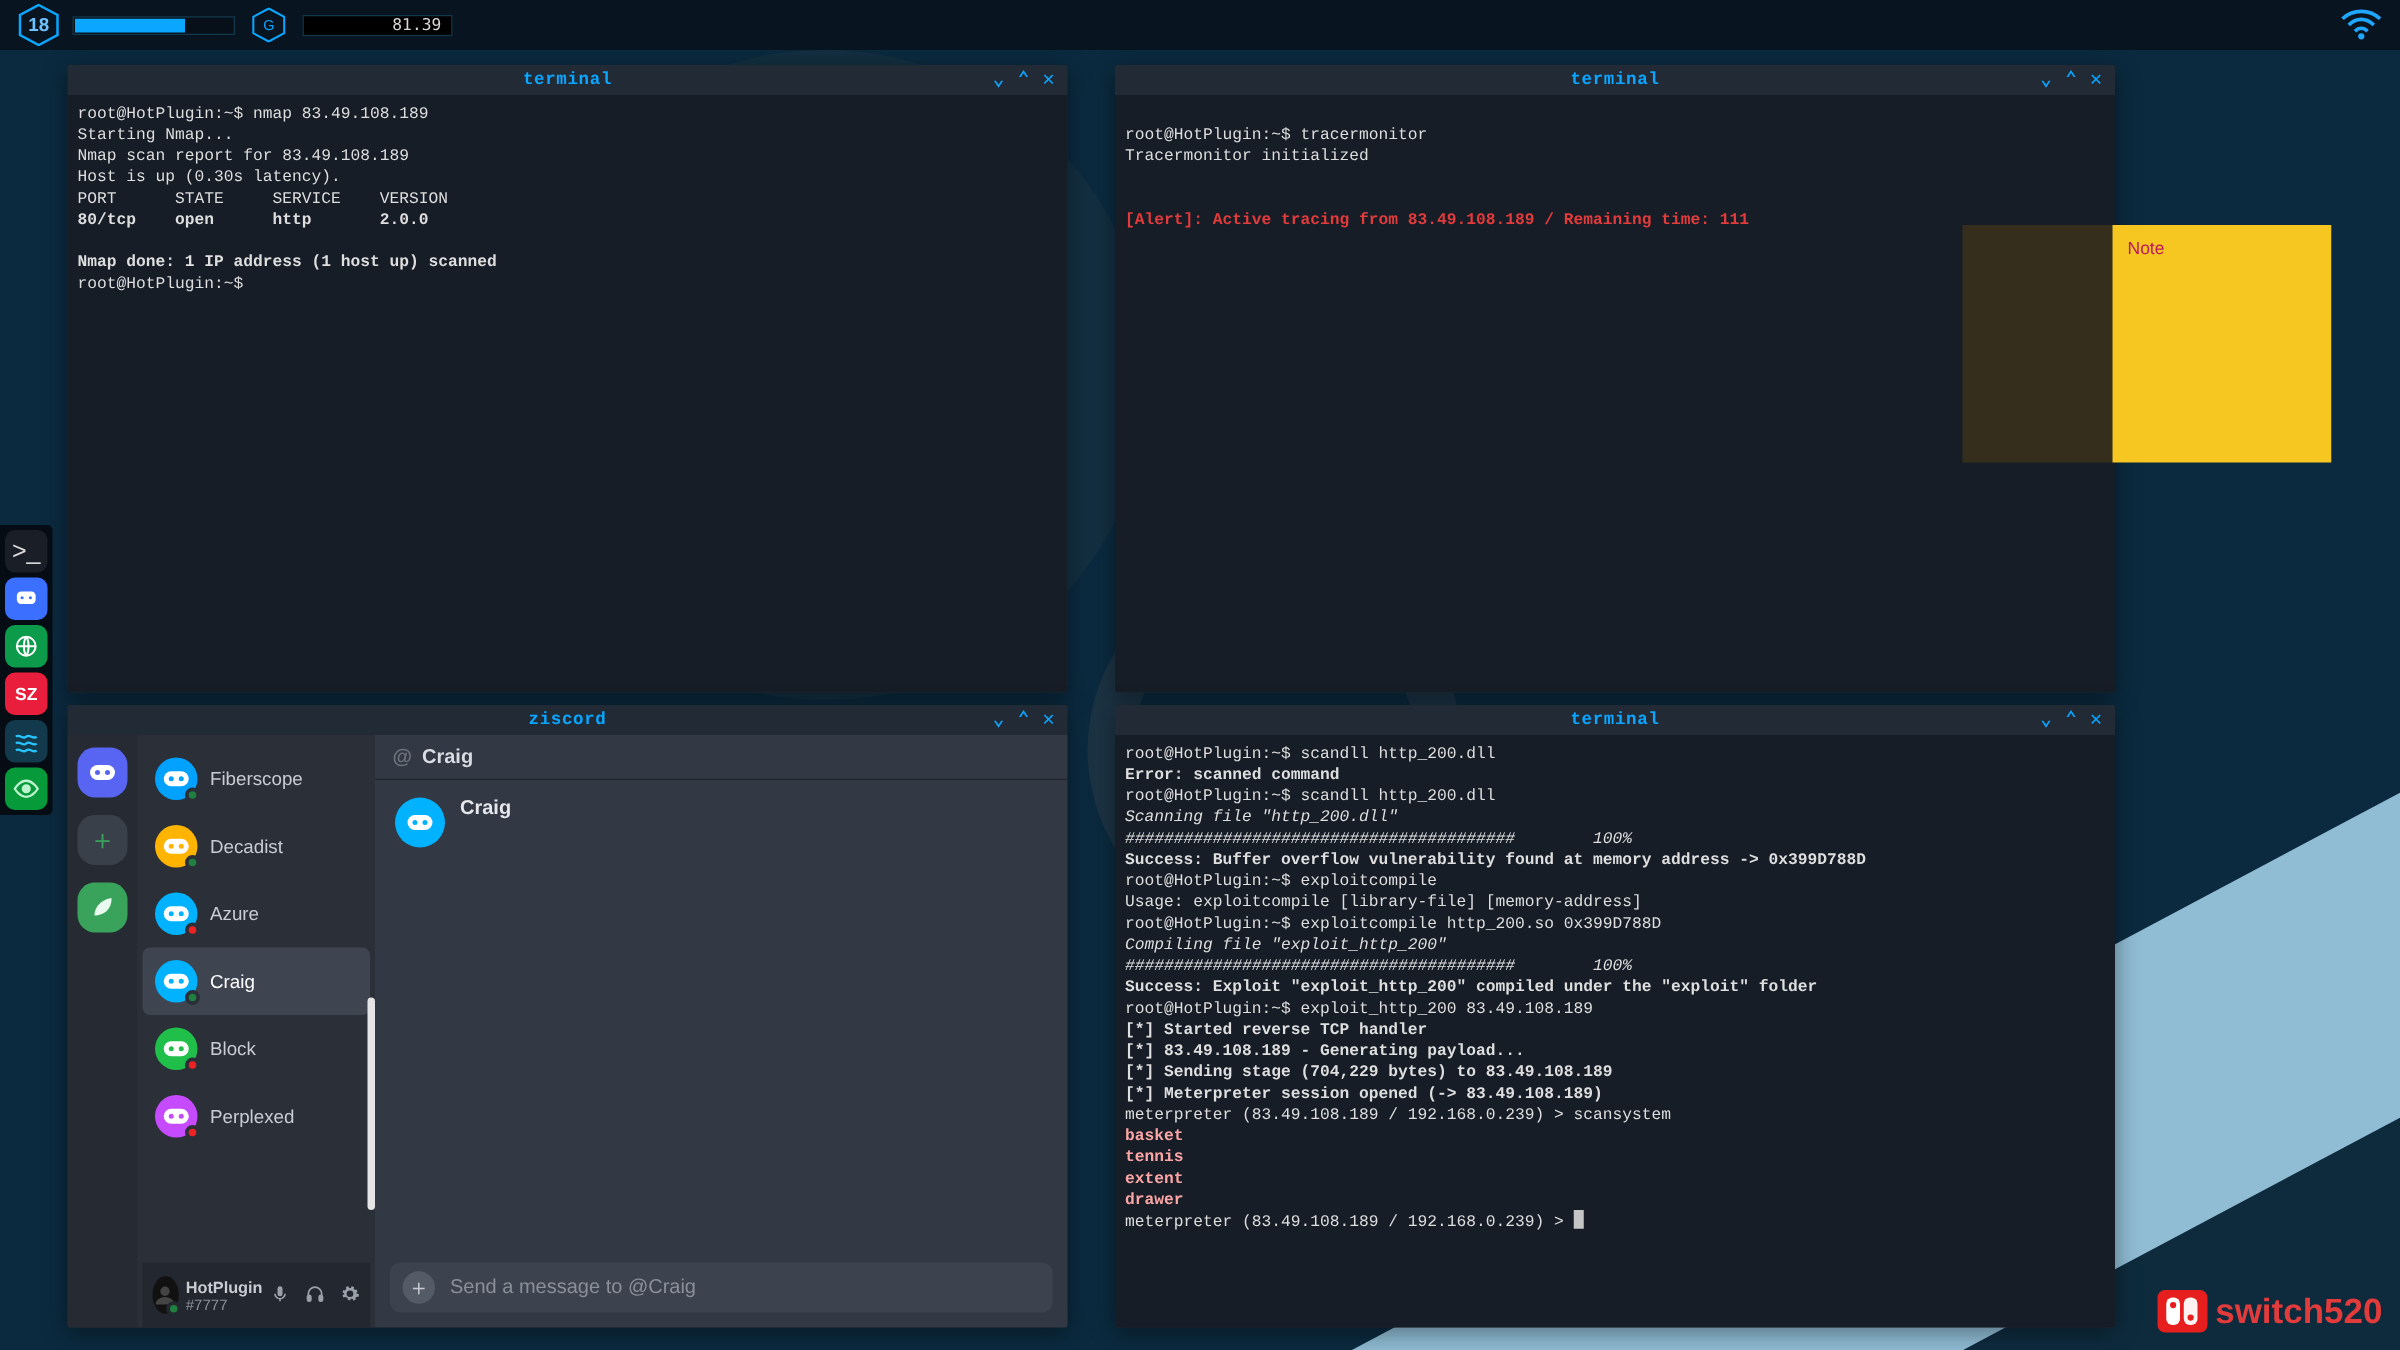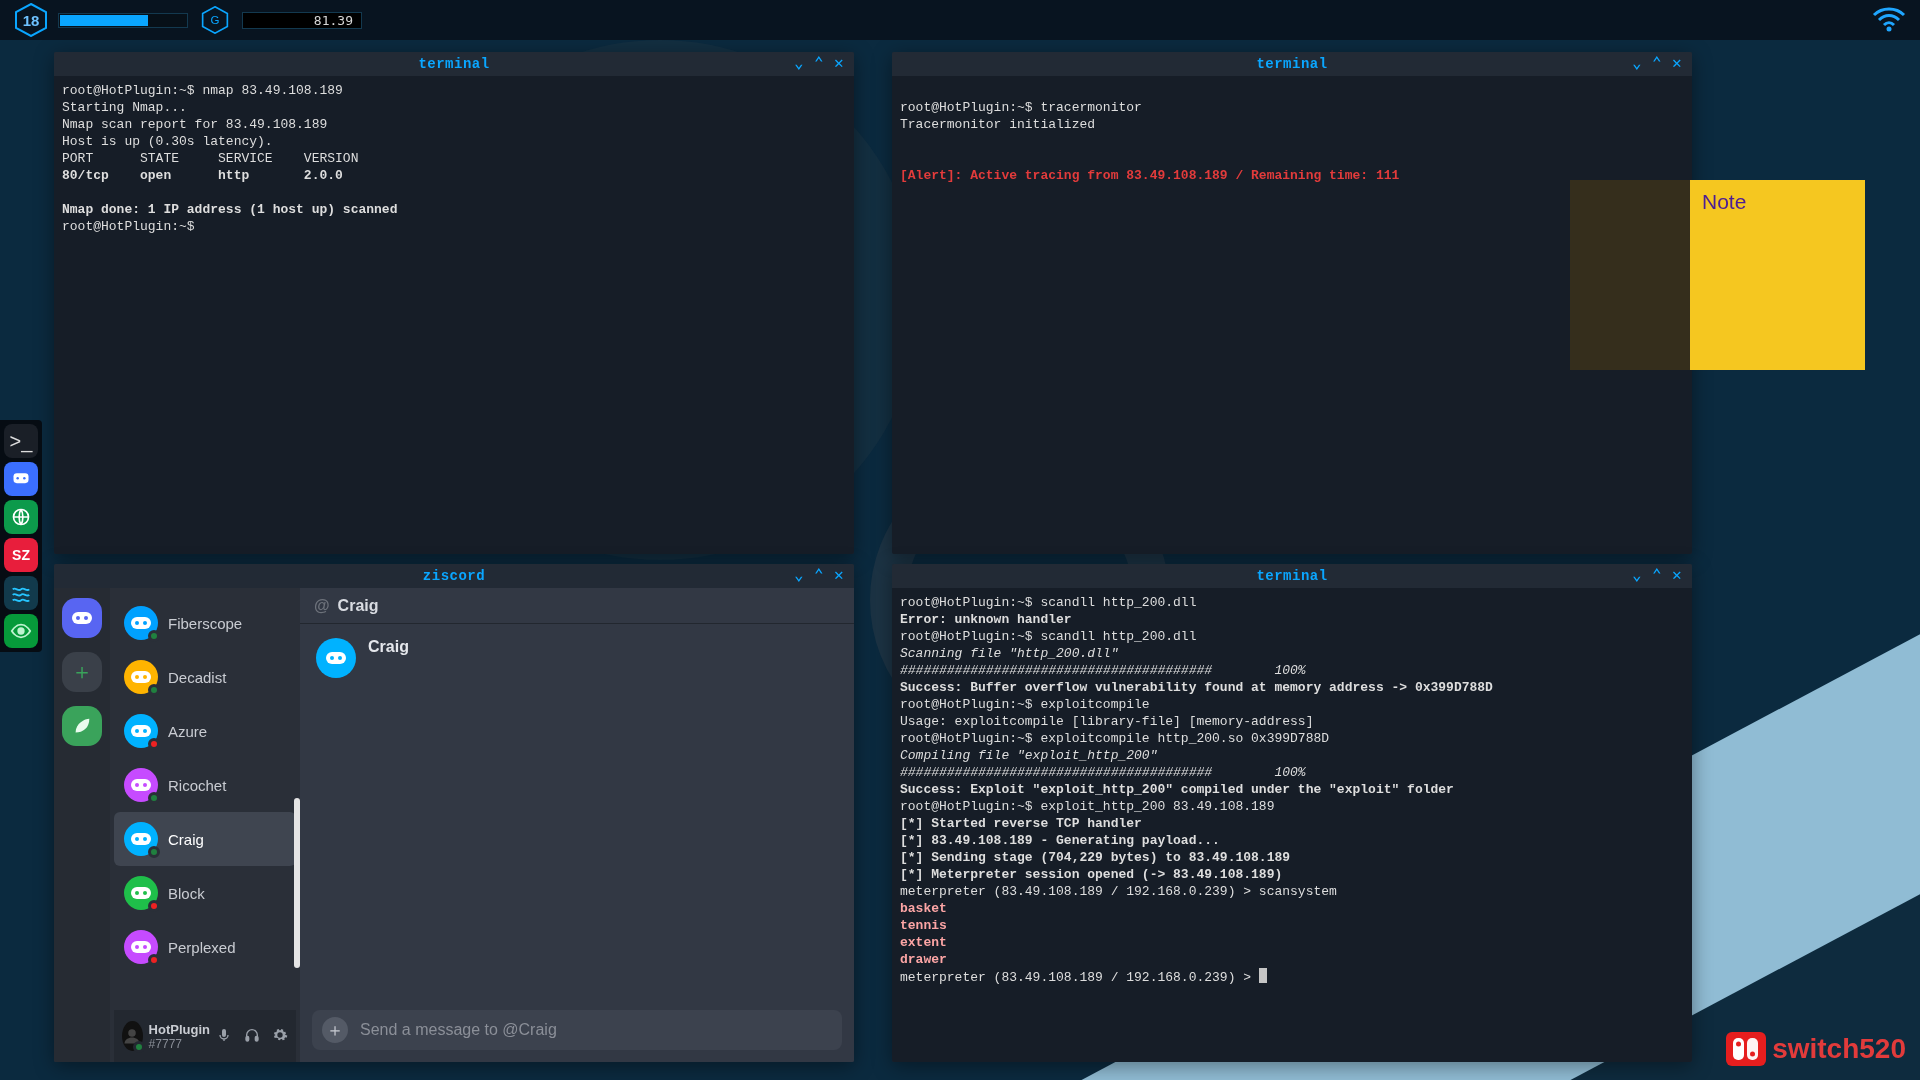--- a/index.html
+++ b/index.html
@@ -89,21 +89,21 @@
   
   .sticky {
     position:absolute; z-index:30;
     display:flex;
   }
   .sticky .tab {
     width: 120px; background: rgba(80,60,20,.55); height:190px;
   }
   .sticky .note {
     width: 175px; height:190px; background:#f5c720; padding:10px 12px;
-    color:#4c1d95; font-size:21px;
+    color:#be185d; font-size:14px;
   }
 
   
   .dock {
     position:absolute; left:0; top:420px; z-index:40;
     background:#060c13; padding:4px; border-radius:0 4px 4px 0;
     display:flex; flex-direction:column; gap:4px;
   }
   .dock .d {
     width:34px;height:34px; border-radius:8px; display:flex;align-items:center;justify-content:center;
@@ -346,31 +346,20 @@
         <div class="person">
           <div class="avatar" style="background:#00b2ff">
             <svg viewBox="0 0 24 24" fill="#fff">
               <rect x="2" y="6" width="20" height="12" rx="6"></rect>
               <circle cx="8" cy="12" r="2" fill="#00b2ff"></circle>
               <circle cx="16" cy="12" r="2" fill="#00b2ff"></circle>
             </svg>
             <div class="status-dot" style="background:#e22"></div>
           </div>
           <span>Azure</span>
-        </div>
-        <div class="person">
-          <div class="avatar" style="background:#c64bff">
-            <svg viewBox="0 0 24 24" fill="#fff">
-              <rect x="2" y="6" width="20" height="12" rx="6"></rect>
-              <circle cx="8" cy="12" r="2" fill="#c64bff"></circle>
-              <circle cx="16" cy="12" r="2" fill="#c64bff"></circle>
-            </svg>
-            <div class="status-dot" style="background:#20803f"></div>
-          </div>
-          <span>Ricochet</span>
         </div>
         <div class="person active">
           <div class="avatar" style="background:#00b2ff">
             <svg viewBox="0 0 24 24" fill="#fff">
               <rect x="2" y="6" width="20" height="12" rx="6"></rect>
               <circle cx="8" cy="12" r="2" fill="#00b2ff"></circle>
               <circle cx="16" cy="12" r="2" fill="#00b2ff"></circle>
             </svg>
             <div class="status-dot" style="background:#20803f"></div>
           </div>
@@ -465,21 +454,21 @@
 <div class="win" style="left:892px; top:564px; width:800px; height:498px;">
   <div class="win-titlebar">
     <span>terminal</span>
     <div class="win-ctrls">
       <div class="wc">⌄</div>
       <div class="wc">⌃</div>
       <div class="wc">✕</div>
     </div>
   </div>
   <div class="term-body" id="term-exploit"><span class=" ">root@HotPlugin:~$ scandll http_200.dll</span>
-<span class=" bold">Error: unknown handler</span>
+<span class=" bold">Error: scanned command</span>
 <span class=" ">root@HotPlugin:~$ scandll http_200.dll</span>
 <span class="italic ">Scanning file "http_200.dll"</span>
 <span class="italic ">########################################        100%</span>
 <span class=" bold">Success: Buffer overflow vulnerability found at memory address -&gt; 0x399D788D</span>
 <span class=" ">root@HotPlugin:~$ exploitcompile</span>
 <span class=" ">Usage: exploitcompile [library-file] [memory-address]</span>
 <span class=" ">root@HotPlugin:~$ exploitcompile http_200.so 0x399D788D</span>
 <span class="italic ">Compiling file "exploit_http_200"</span>
 <span class="italic ">########################################        100%</span>
 <span class=" bold">Success: Exploit "exploit_http_200" compiled under the "exploit" folder</span>

